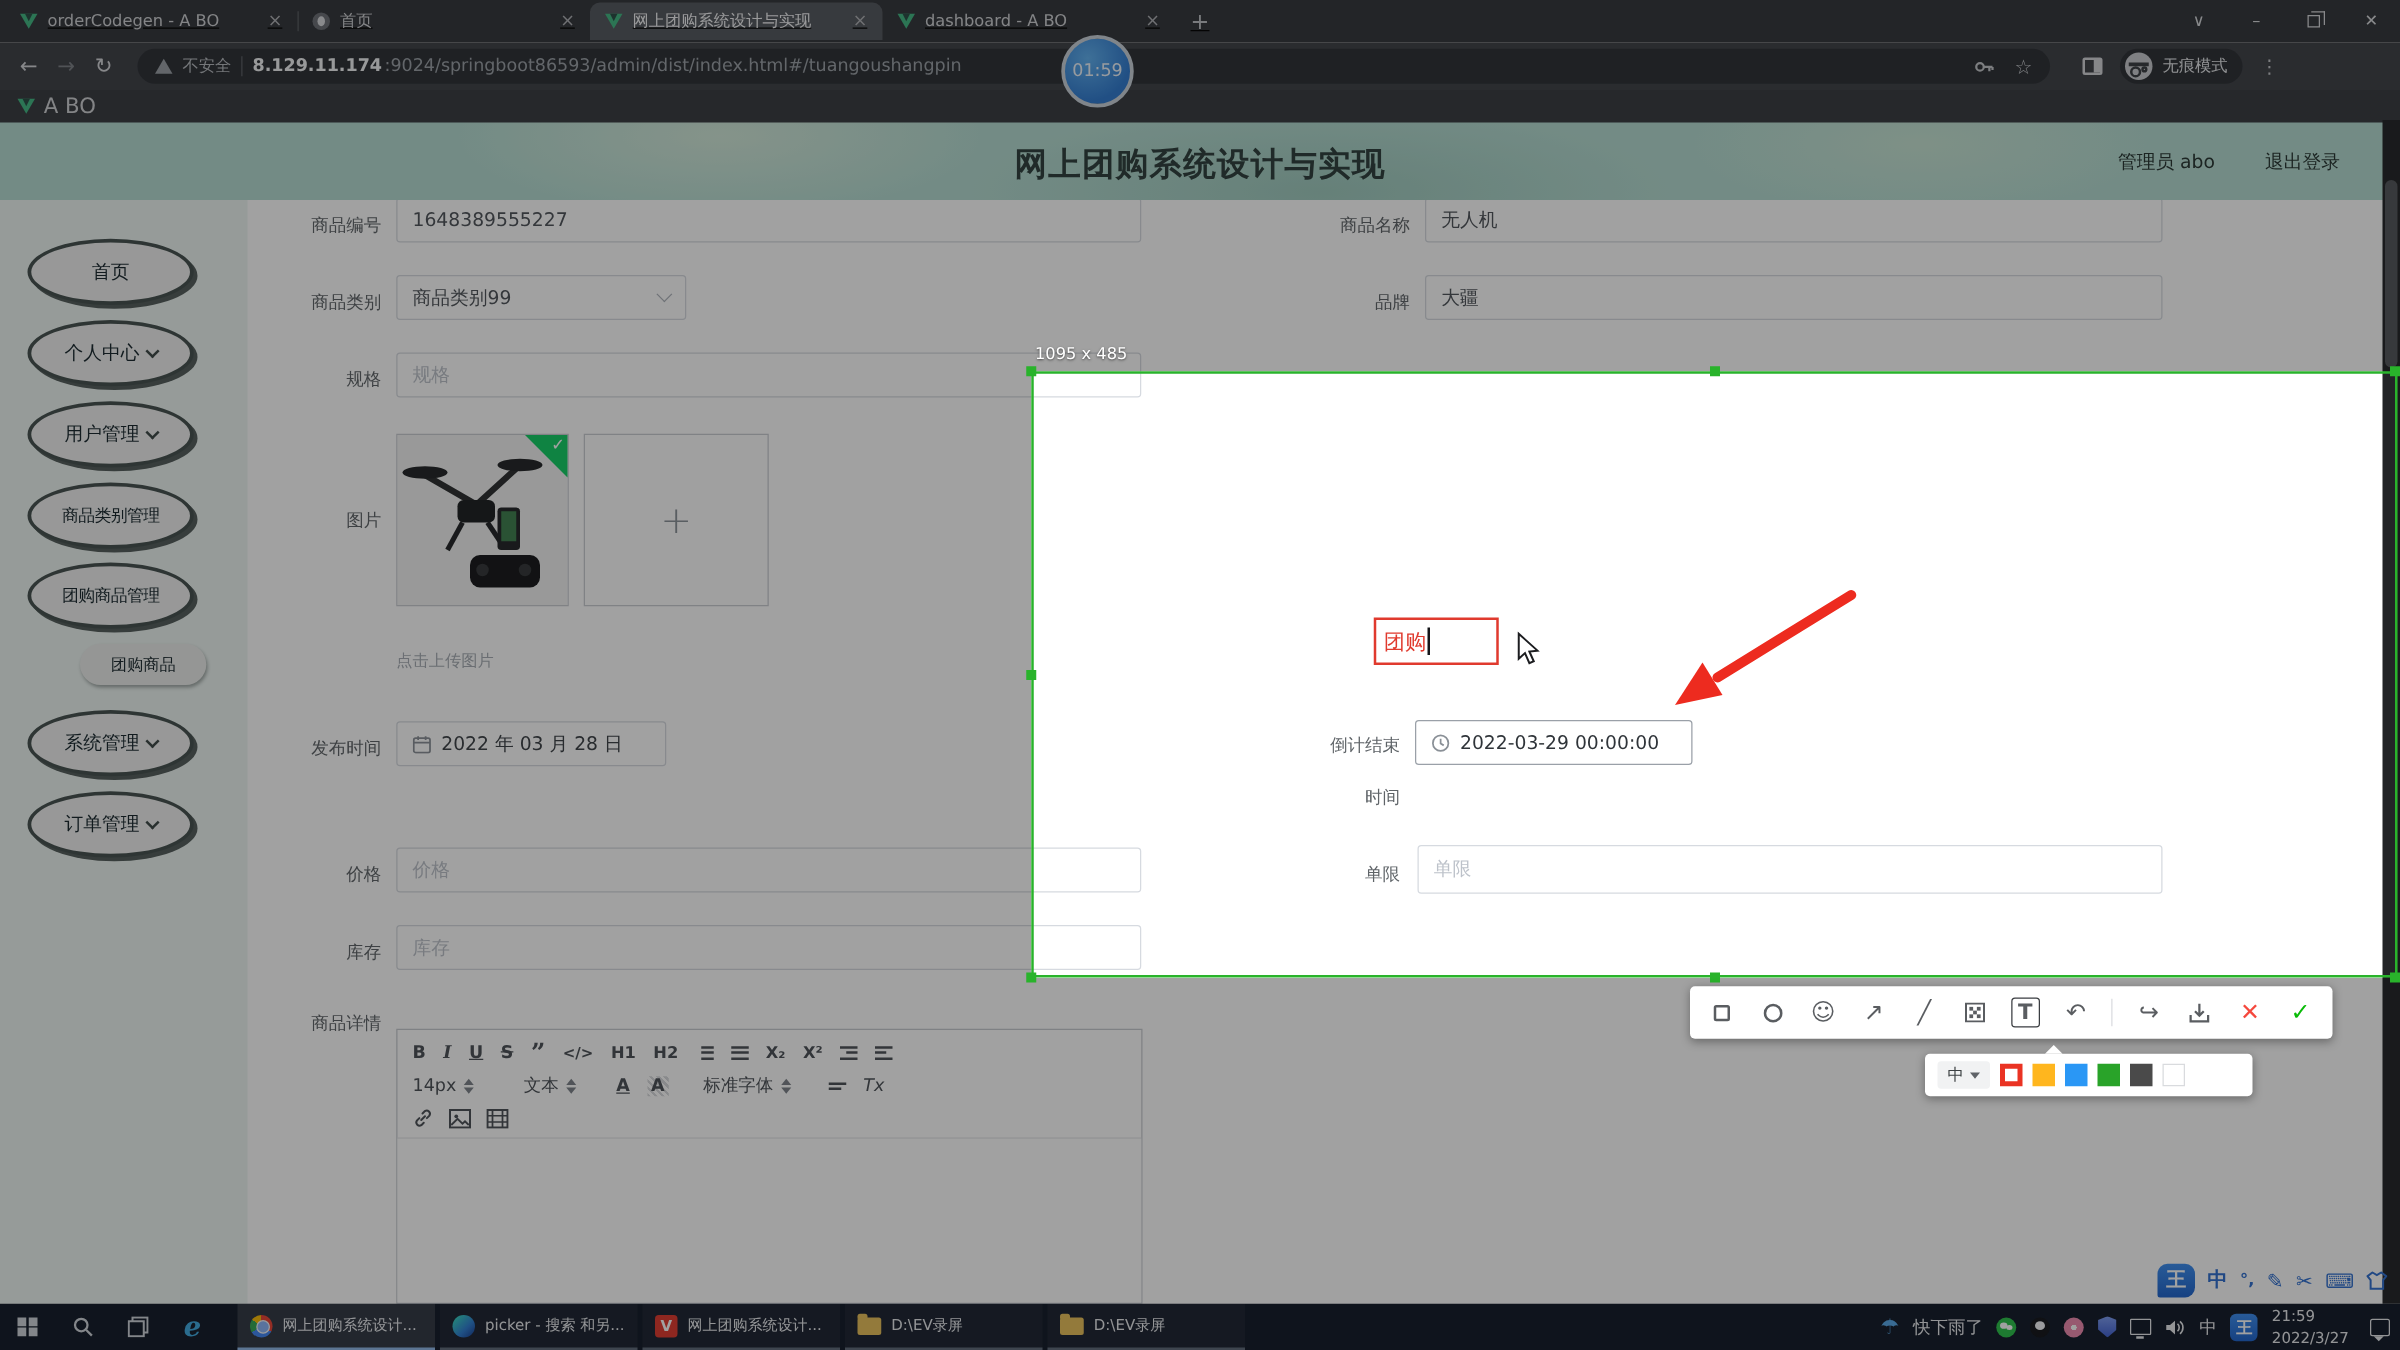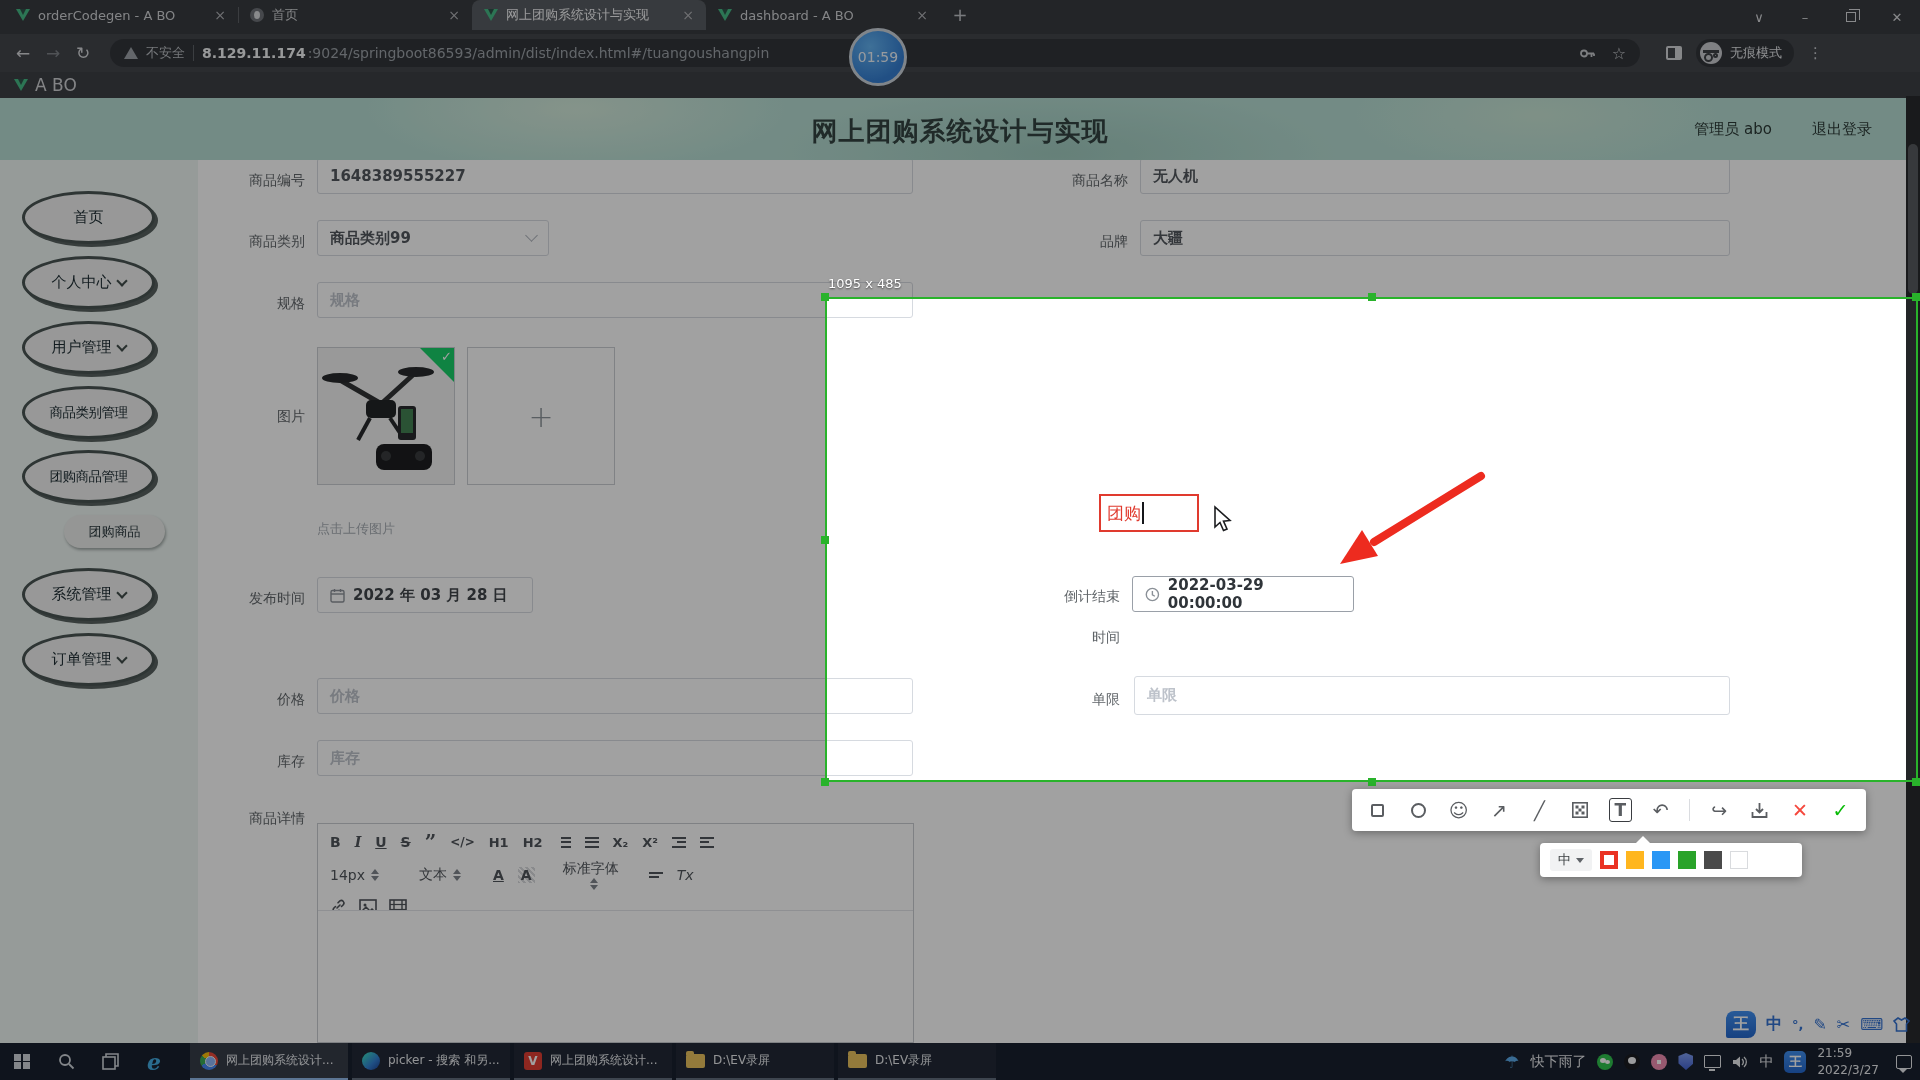--- a/index.html
+++ b/index.html
@@ -2,21 +2,21 @@
 <html><head>
 <meta charset="utf-8">
 <style>
   * { margin:0; padding:0; box-sizing:border-box; }
   html,body { width:1920px; height:1080px; overflow:hidden; background:#000;
     font-family:"DejaVu Sans","Liberation Sans",sans-serif; }
   .screen { position:relative; width:1920px; height:1080px; overflow:hidden; background:#fff; }
   .abs { position:absolute; }
 
   
-  .tabbar { left:0; top:0; width:1920px; height:34px; background:#33363b; display:flex; align-items:flex-start; z-index:5;}
+  .tabbar { left:0; top:0; width:1920px; height:34px; background:#33363b; display:flex; align-items:center; z-index:5;text-decoration:underline;}
   .tab { height:30px; width:234px; display:flex; align-items:center; gap:8px; padding:0 10px 0 12px;
          color:#cfd1d4; font-size:13px; border-radius:8px 8px 0 0; position:relative;}
   .tab.active { background:#54585e; color:#f2f3f5; }
   .tab .sep { position:absolute; right:-1px; top:7px; height:16px; width:1px; background:#5a5d62;}
   .tab-title { flex:1; overflow:hidden; white-space:nowrap; text-overflow:ellipsis;}
   .tab-close { color:#aeb0b4; font-size:14px; width:16px; text-align:center;}
   .fav-v { width:14px; height:13px; position:relative; flex:0 0 14px;}
   .fav-v:before { content:""; position:absolute; left:0; top:0; border-left:7px solid transparent; border-right:7px solid transparent; border-top:12px solid #41b883;}
   .fav-v:after  { content:""; position:absolute; left:3.5px; top:0; border-left:3.5px solid transparent; border-right:3.5px solid transparent; border-top:6px solid #2a4d45;}
   .fav-circle { width:14px; height:14px; border-radius:50%; background:#6b6f75; flex:0 0 14px; position:relative;}
@@ -69,21 +69,21 @@
     border-radius:50%; box-shadow:3px 3px 0 0 rgba(55,66,64,0.85); display:flex; align-items:center; justify-content:center; gap:6px;
     font-size:15px; color:#17262d; }
   .oval.long { font-size:13.5px; letter-spacing:-0.5px;}
   .oval .chev { width:8px; height:8px; border-right:2px solid #3c4846; border-bottom:2px solid #3c4846; transform:rotate(45deg); margin-top:-4px; flex:0 0 8px;}
   .subitem { position:absolute; left:64px; width:101px; height:33px; background:#eceeec; border-radius:17px;
     box-shadow:1px 2px 3px rgba(80,90,88,0.5); display:flex; align-items:center; justify-content:center; font-size:13px; color:#1c2a30;}
   .main { left:198px; top:160px; width:1708px; height:883px; background:#ffffff; z-index:1;}
 
   .flabel { position:absolute; font-size:14px; color:#5f6468; text-align:right; width:100px;}
   .finput { position:absolute; height:36px; background:#fff; border:1px solid #d6dae0; border-radius:3px;
-    display:flex; align-items:center; padding:0 12px; font-size:15px; color:#4f545a;font-weight:bold;}
+    display:flex; align-items:center; padding:0 12px; font-size:15px; color:#4f545a;}
   .ph { color:#bdc2ca; }
   .chev-dn { margin-left:auto; width:9px; height:9px; border-right:1.5px solid #aeb3bb; border-bottom:1.5px solid #aeb3bb; transform:rotate(45deg); margin-top:-5px;}
   .upload-box { position:absolute; border:1px solid #c9cdd2; background:#fdfdfd;}
   .plus { width:100%; height:100%; display:flex; align-items:center; justify-content:center; font-size:30px; color:#8b9299; font-weight:300;}
   .corner-badge { position:absolute; right:0; top:0; width:0; height:0; border-left:34px solid transparent; border-top:34px solid #13ce66;}
   .corner-check { position:absolute; right:2px; top:1px; color:#fff; font-size:13px; z-index:2;}
   .hint { position:absolute; font-size:13px; color:#a7adb4;}
 
   
   .editor { position:absolute; left:119px; top:663px; width:597px; height:220px; border:1px solid #c8ccd1; background:#fff;}
@@ -408,21 +408,21 @@
         <span class="ed-ic">
             <span>14px</span>
             <span class="updown"></span>
           </span>
         <span class="ed-ic" style="margin-left:26px;">
             <span>文本</span>
             <span class="updown"></span>
           </span>
         <span class="ed-ic" style="margin-left:18px; text-decoration:underline; font-weight:bold;">A</span>
         <span class="ed-ic" style="background:repeating-linear-gradient(45deg,#d8dadd 0 2px,#fff 2px 4px); padding:0 3px; font-weight:bold;">A</span>
-        <span class="ed-ic" style="margin-left:14px;flex-direction:column;">
+        <span class="ed-ic" style="margin-left:14px;">
             <span>标准字体</span>
             <span class="updown"></span>
           </span>
         <span class="mini-list" style="margin-left:16px;">
             <i></i>
             <i style="margin-right:4px;"></i>
           </span>
         <span class="ed-ic" style="font-style:italic;">Tx</span>
       </div>
       <div class="ed-row ed-row2" style="gap:12px; padding-top:8px;">

